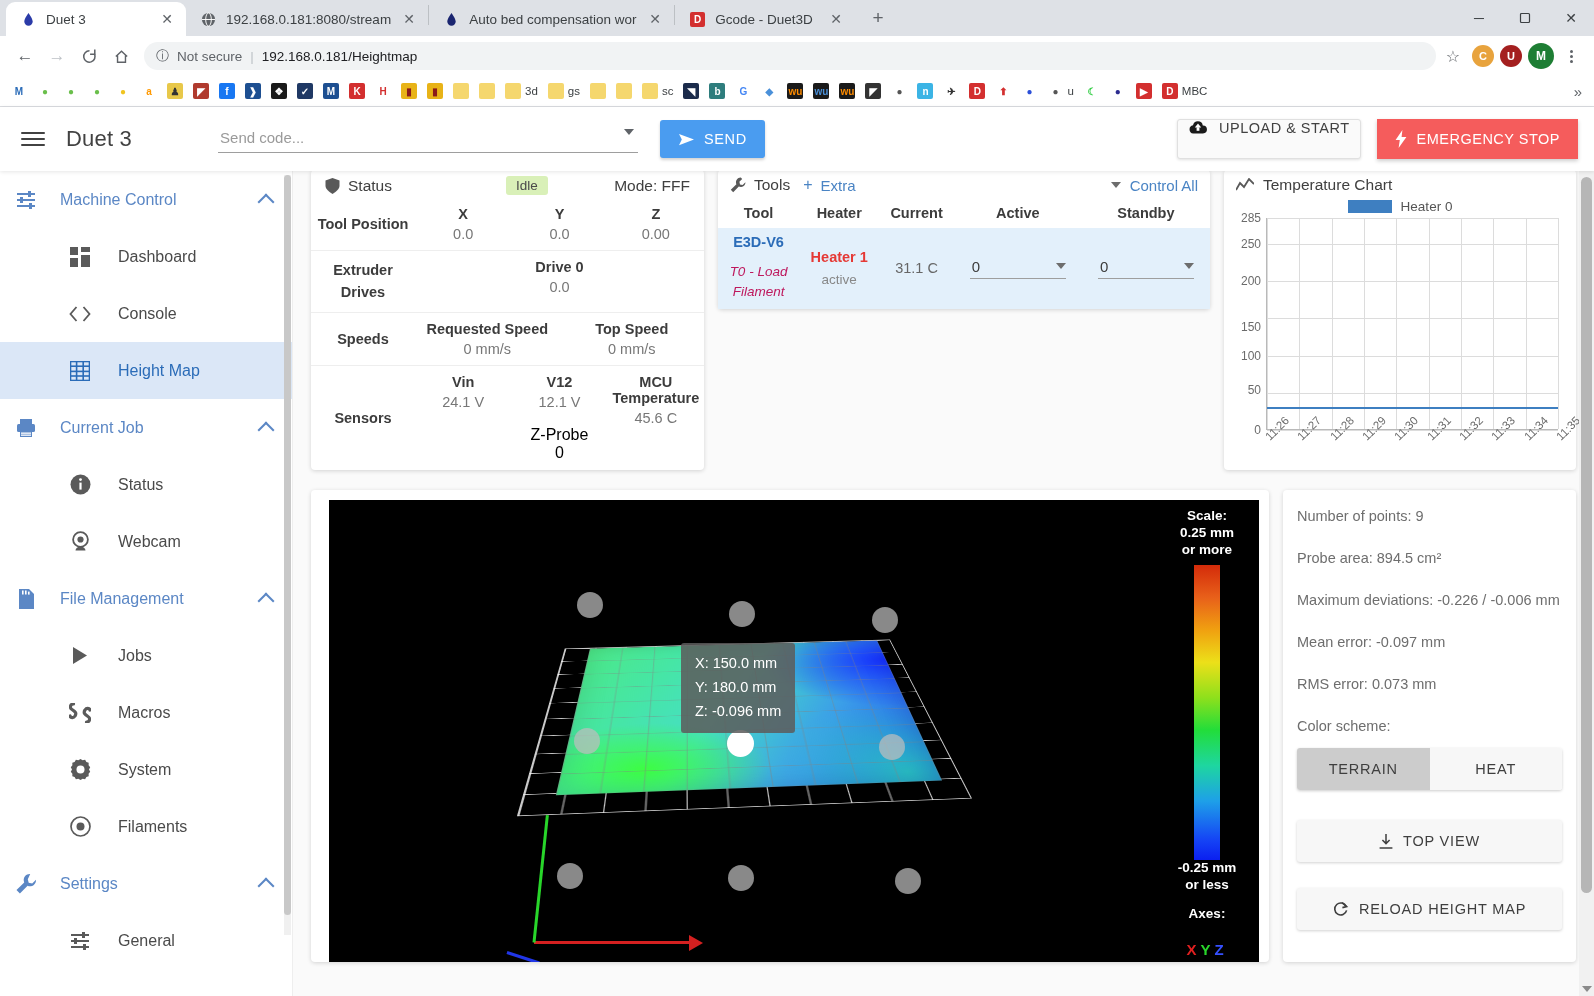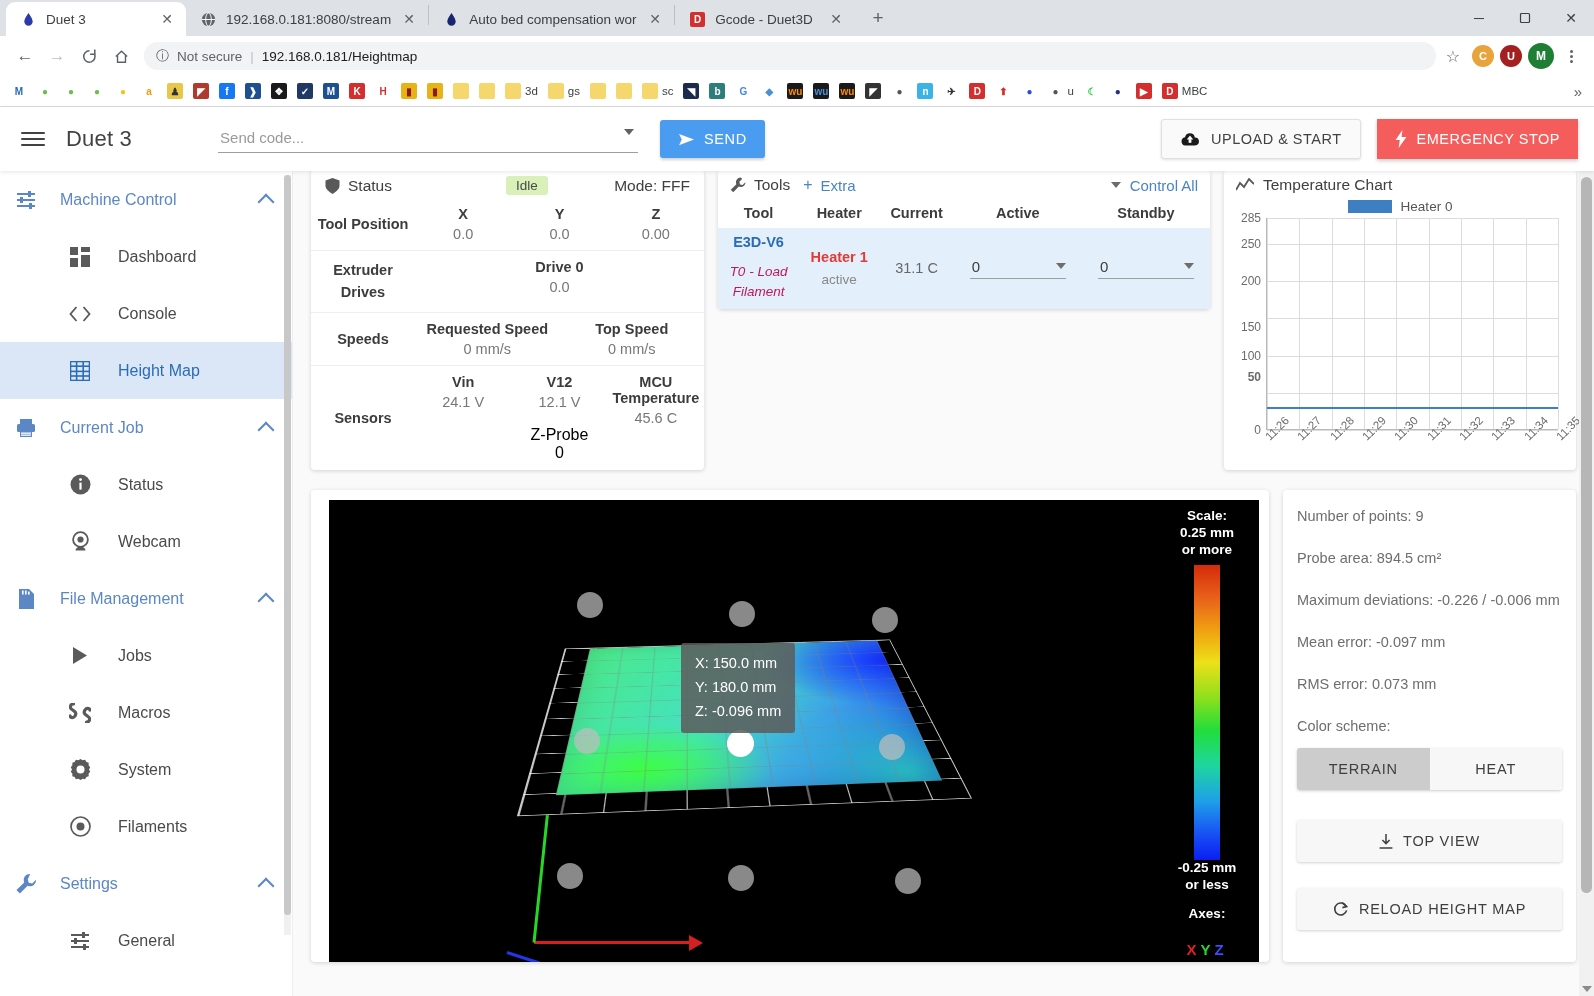--- a/index.html
+++ b/index.html
@@ -130,21 +130,21 @@
   .btn-send {
     margin-left: 22px; background: #4a9cf0; color: #fff; border: none;
     height: 38px; border-radius: 3px; padding: 0 18px; font-size: 14.5px;
     display: flex; align-items: center; gap: 9px; font-weight: 500;
     letter-spacing: .6px; box-shadow: 0 2px 3px rgba(0,0,0,.18);
     font-family: inherit; cursor: pointer;
   }
   .btn-upload {
     margin-left: auto; background: #fafafa; color: #424242;
     border: 1px solid #e0e0e0; height: 40px; border-radius: 3px;
-    padding: 0 18px; font-size: 14.5px; display: flex; align-items: center;
+    padding: 0 10px; font-size: 14.5px; display: flex; 
     gap: 11px; letter-spacing: .5px; box-shadow: 0 1px 3px rgba(0,0,0,.12);
     font-family: inherit; cursor: pointer;
   }
   .btn-estop {
     margin-left: 16px; background: #f55c5c; color: #fff; border: none;
     height: 40px; border-radius: 0; padding: 0 18px; font-size: 14.5px;
     display: flex; align-items: center; gap: 10px; font-weight: 500;
     letter-spacing: .5px; box-shadow: 0 2px 4px rgba(0,0,0,.2);
     font-family: inherit; cursor: pointer;
   }
@@ -944,21 +944,21 @@
             </div>
             <div class="legend">
               <span class="swatch"></span>
               <span class="ltxt">Heater 0</span>
             </div>
             <div class="plotwrap">
               <div class="plot" id="plot">
                   <div class="gridh" style="top: 212px;"></div>
                   <div class="ytick" style="top: 212px;">0</div>
                   <div class="gridh" style="top: 174.807px;"></div>
-                  <div class="ytick" style="top: 159px; font-weight: bold;">50</div>
+                  <div class="ytick" style="top: 172px;">50</div>
                   <div class="gridh" style="top: 137.614px;"></div>
                   <div class="ytick" style="top: 137.614px;">100</div>
                   <div class="gridh" style="top: 100.421px;"></div>
                   <div class="ytick" style="top: 109px;">150</div>
                   <div class="gridh" style="top: 63.2281px;"></div>
                   <div class="ytick" style="top: 63.2281px;">200</div>
                   <div class="gridh" style="top: 26.0351px;"></div>
                   <div class="ytick" style="top: 26.0351px;">250</div>
                   <div class="gridh" style="top: 0px;"></div>
                   <div class="ytick" style="top: 0px;">285</div>

